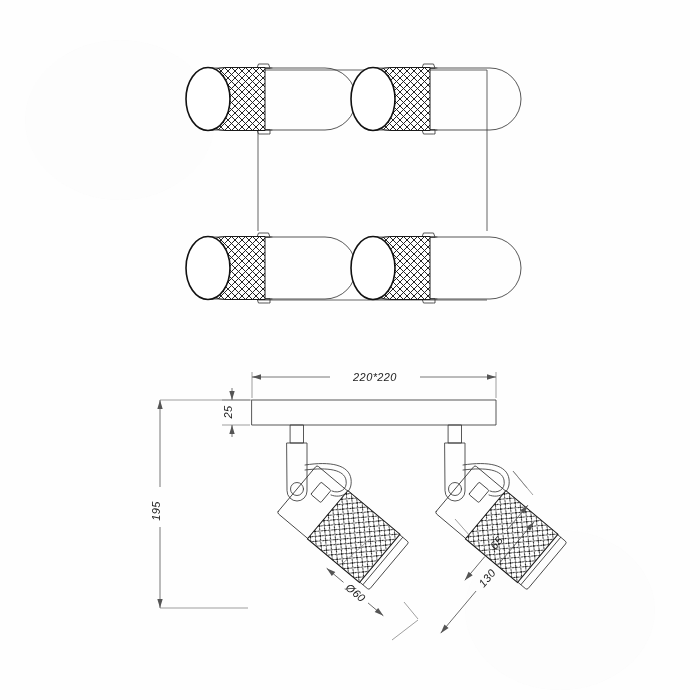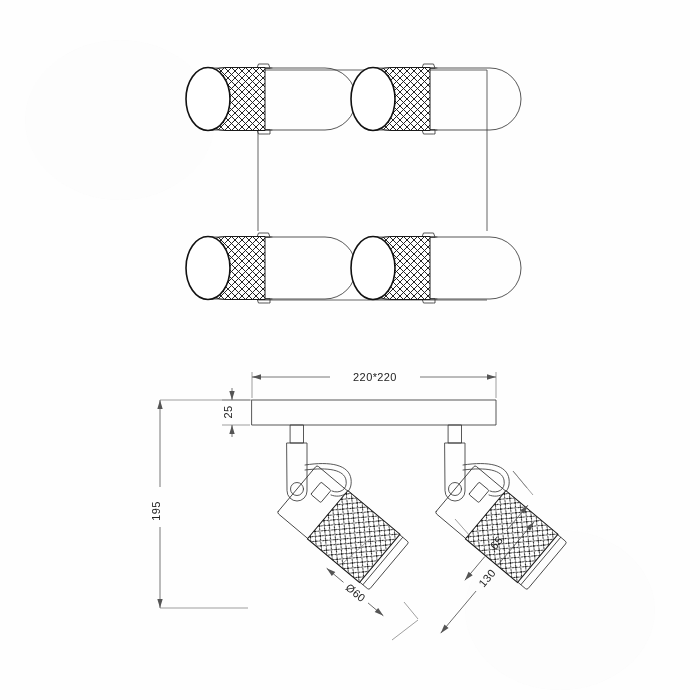--- a/index.html
+++ b/index.html
@@ -12,20 +12,21 @@
     width: 700px;
     height: 700px;
     overflow: hidden;
     font-family: "Liberation Sans", sans-serif;
   }
   #drawing-root {
     position: relative;
     width: 700px;
     height: 660px;
     background: #ffffff;
+    font-style: italic;
   }
   svg#tech-drawing {
     display: block;
     width: 700px;
     height: 700px;
     background: #fefefe;
   }
   .outline-thin {
     fill: none;
     stroke: #3a3a3a;

